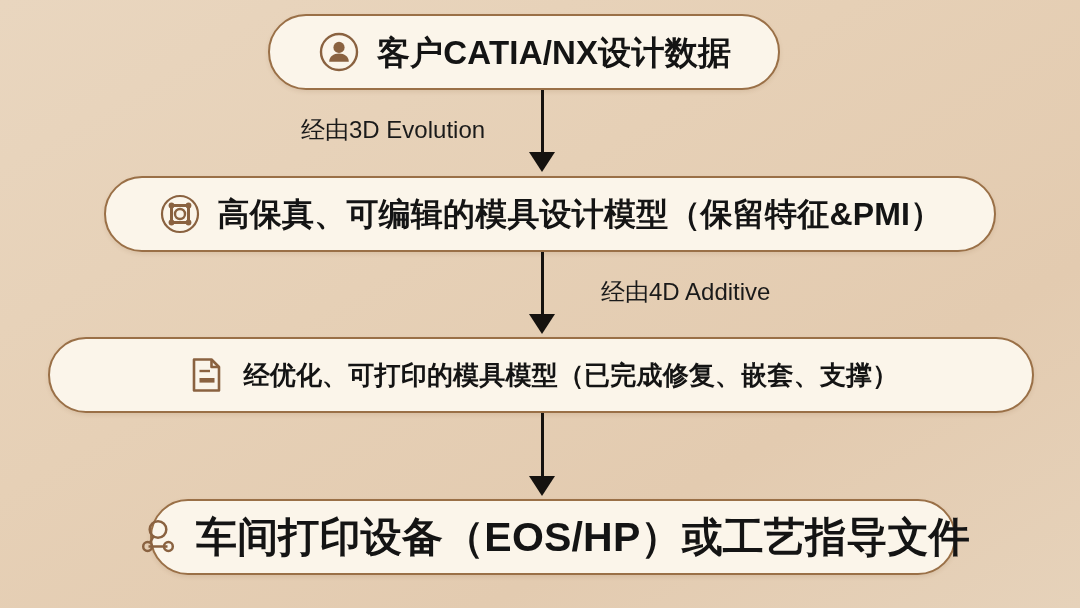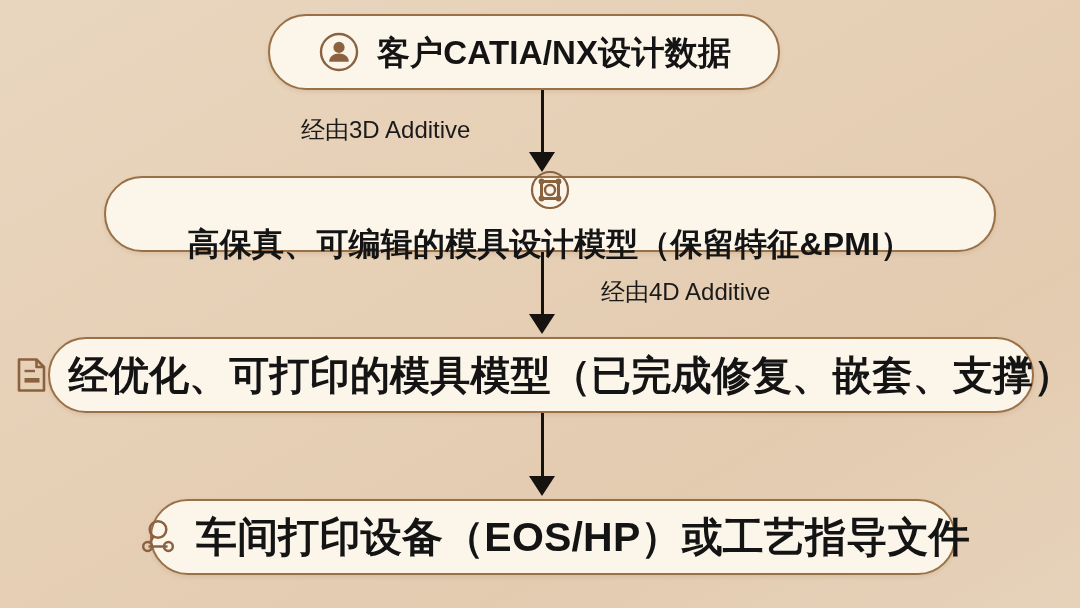--- a/index.html
+++ b/index.html
@@ -49,27 +49,27 @@
     color: #141414;
     font-size: 31px;
     font-weight: 700;
     line-height: 1;
     white-space: nowrap;
     letter-spacing: 0.2px;
   }
 
   
   #node-1 { left: 268px;  top: 14px;  width: 512px; height: 76px; }
-  #node-2 { left: 104px;  top: 176px; width: 892px; height: 76px; flex-direction: column; }
+  #node-2 { left: 104px;  top: 176px; width: 892px; height: 76px; }
   #node-3 { left: 48px;   top: 337px; width: 986px; height: 76px; }
   #node-4 { left: 150px;  top: 499px; width: 806px; height: 76px; }
 
   #node-1 .node-label { font-size: 33px; }
   #node-2 .node-label { font-size: 32px; }
-  #node-3 .node-label { font-size: 40px; }
+  #node-3 .node-label { font-size: 26px; }
   #node-4 .node-label { font-size: 41px; }
 
   
   .connector {
     position: absolute;
     width: 3px;
     background: #15120f;
   }
   #conn-1 { left: 541px; top: 90px;  height: 66px; }
   #conn-2 { left: 541px; top: 252px; height: 66px; }
@@ -109,21 +109,21 @@
         <circle cx="21" cy="21" r="18" fill="none" stroke="#8a6240" stroke-width="2.4"></circle>
         <circle cx="21" cy="16.4" r="5.6" fill="#8a6240"></circle>
         <path d="M11.2 30.8c0-5.2 4.4-8.2 9.8-8.2s9.8 3 9.8 8.2z" fill="#8a6240"></path>
       </svg>
     </span>
     <span class="node-label">客户CATIA/NX设计数据</span>
   </div>
 
   <div class="connector" id="conn-1"></div>
   <div class="arrowhead" id="arrow-1"></div>
-  <div class="edge-label" id="edge-label-1">经由3D Additive</div>
+  <div class="edge-label" id="edge-label-1">经由3D Evolution</div>
 
   <div class="node" id="node-2">
     <span class="node-icon">
       <svg width="42" height="42" viewBox="0 0 42 42" aria-hidden="true">
         <circle cx="21" cy="21" r="18" fill="none" stroke="#8a6240" stroke-width="2.2"></circle>
         <rect x="12.5" y="12.5" width="17" height="17" rx="2" fill="none" stroke="#8a6240" stroke-width="3"></rect>
         <circle cx="21" cy="21" r="5" fill="none" stroke="#8a6240" stroke-width="2.4"></circle>
         <circle cx="12.5" cy="12.5" r="2.9" fill="#8a6240"></circle>
         <circle cx="29.5" cy="12.5" r="2.9" fill="#8a6240"></circle>
         <circle cx="12.5" cy="29.5" r="2.9" fill="#8a6240"></circle>

